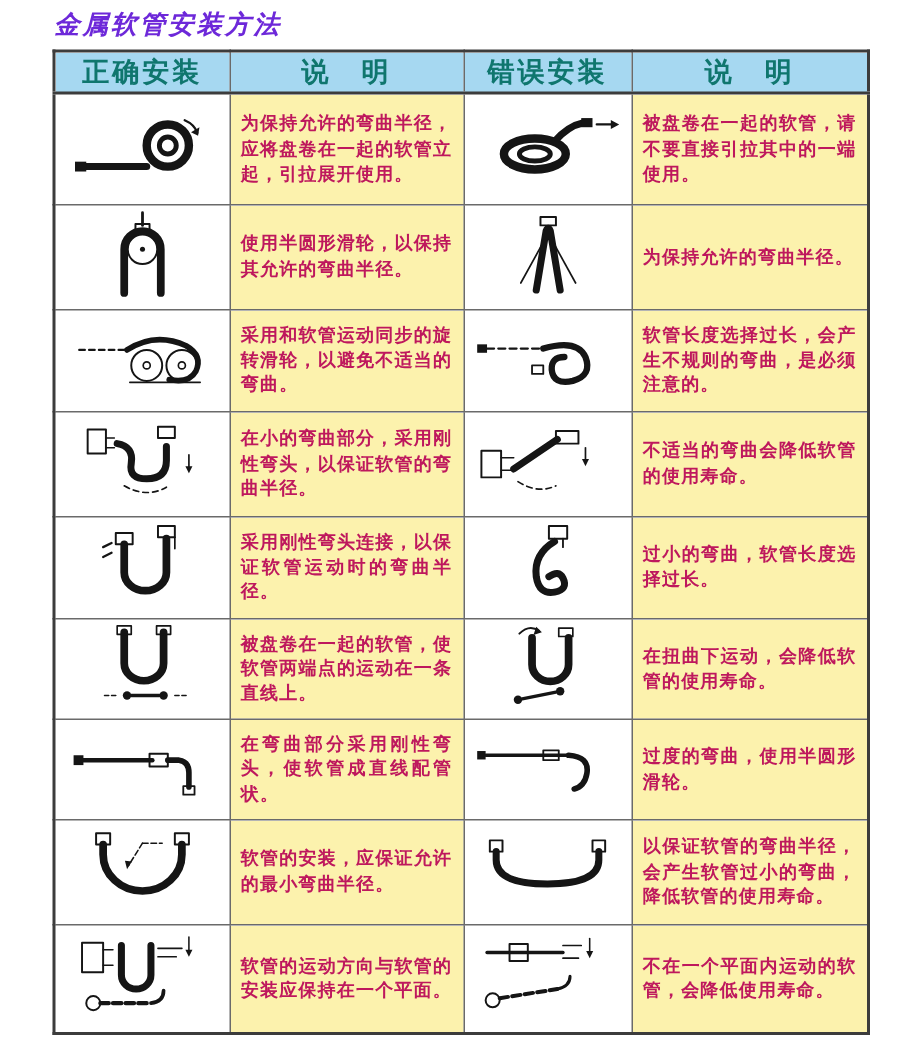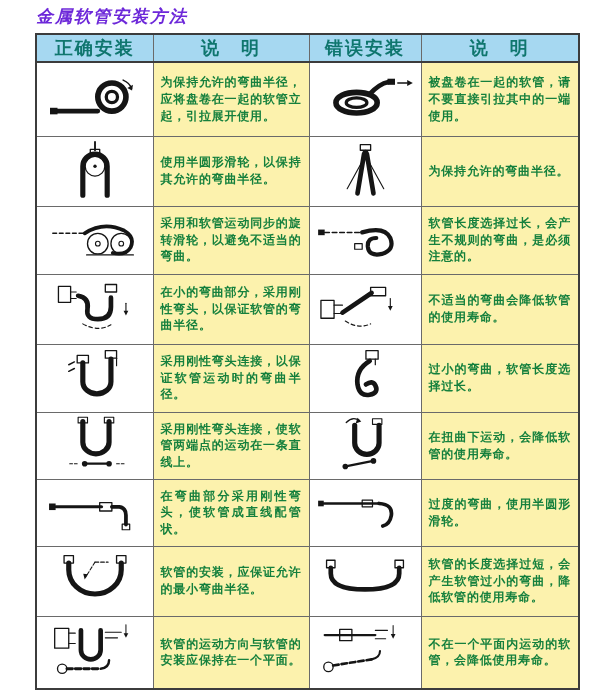--- a/index.html
+++ b/index.html
@@ -22,21 +22,21 @@
   th,td{border:1px solid var(--border);overflow:hidden;}
   th{
     background:var(--header-bg);
     height:20px;
     font-size:18px;font-weight:bold;color:#0f766e;
     letter-spacing:2px;text-align:center;
     border-bottom:2px solid var(--outer);
   }
   td.desc-cell{
     background:var(--desc-bg);
-    font-size:12px;line-height:1.38;font-weight:bold;color:#15803d;
+    font-size:12px;line-height:1.38;font-weight:bold;color:#be185d;
     letter-spacing:0.8px;text-align:justify;
     padding:3px 7px;vertical-align:middle;
   }
   td.img-cell{background:#ffffff;text-align:center;vertical-align:middle;padding:1px;}
   .illus{display:inline-block;line-height:0;}
 </style>
 </head>
 <body style="--header-bg: #a6d8f1; --desc-bg: #fcf2ad; --border: #6a6a6a; --outer: #3c3c3c;">
 
 <div class="page">
@@ -155,21 +155,21 @@
         <tr style="height: 64px;">
     <td class="img-cell"><span class="illus"><svg viewBox="0 0 110 64" width="104" height="60" fill="none" stroke="#151515" stroke-linecap="round" stroke-linejoin="round">
                 <path d="M42 8 V30 a14 12.5 0 0 0 28 0 V8" stroke-width="5.5"></path>
                 <rect x="37" y="3.5" width="10" height="6" stroke-width="1.2"></rect>
                 <rect x="65" y="3.5" width="10" height="6" stroke-width="1.2"></rect>
                 <circle cx="44" cy="53" r="3" fill="#151515" stroke="none"></circle>
                 <circle cx="70" cy="53" r="3" fill="#151515" stroke="none"></circle>
                 <path d="M47 53 H67" stroke-width="2.4"></path>
                 <path d="M28 53 h8 M78 53 h8" stroke-width="1.1" stroke-dasharray="3 2"></path>
               </svg></span></td>
-    <td class="desc-cell">采用刚性弯头连接，使软管两端点的运动在一条直线上。</td>
+    <td class="desc-cell">被盘卷在一起的软管，使软管两端点的运动在一条直线上。</td>
     <td class="img-cell"><span class="illus"><svg viewBox="0 0 110 64" width="104" height="60" fill="none" stroke="#151515" stroke-linecap="round" stroke-linejoin="round">
                 <path d="M44 12 V31 a13 12 0 0 0 26 0 V12" stroke-width="5.5"></path>
                 <path d="M35 9 q7 -7 14 -2" stroke-width="1.4"></path>
                 <path d="M47 4 l4 4 -6 2 z" fill="#151515" stroke="none"></path>
                 <rect x="63" y="5" width="10" height="6" stroke-width="1.2"></rect>
                 <circle cx="34" cy="56" r="3" fill="#151515" stroke="none"></circle>
                 <circle cx="64" cy="50" r="3" fill="#151515" stroke="none"></circle>
                 <path d="M37 55.4 L61 50.6" stroke-width="2.4"></path>
               </svg></span></td>
     <td class="desc-cell">在扭曲下运动，会降低软管的使用寿命。</td>
@@ -199,21 +199,21 @@
                 <path d="M55 14 L45 30" stroke-width="1.1" stroke-dasharray="4 2"></path>
                 <path d="M47.5 27 l-3.5 5.5 -1.5 -6 z" fill="#151515" stroke="none"></path>
                 <path d="M55 14 h14" stroke-width="1.1" stroke-dasharray="4 2"></path>
               </svg></span></td>
     <td class="desc-cell">软管的安装，应保证允许的最小弯曲半径。</td>
     <td class="img-cell"><span class="illus"><svg viewBox="0 0 110 64" width="104" height="60" fill="none" stroke="#151515" stroke-linecap="round" stroke-linejoin="round">
                 <rect x="14" y="12" width="9" height="8" stroke-width="1.4"></rect>
                 <rect x="87" y="12" width="9" height="8" stroke-width="1.4"></rect>
                 <path d="M18.5 20 v6 q0 17 36.5 17 q36.5 0 36.5 -17 v-6" stroke-width="5"></path>
               </svg></span></td>
-    <td class="desc-cell">软管的长度选择过短，会产生软管过小的弯曲，降低软管的使用寿命。</td>
+    <td class="desc-cell">以保证软管的弯曲半径，会产生软管过小的弯曲，降低软管的使用寿命。</td>
   </tr>
         <tr style="height: 73px;">
     <td class="img-cell"><span class="illus"><svg viewBox="0 0 110 64" width="104" height="60" fill="none" stroke="#151515" stroke-linecap="round" stroke-linejoin="round">
                 <rect x="12" y="9" width="15" height="21" stroke-width="1.4"></rect>
                 <path d="M27 14 h7 M27 25 h7" stroke-width="1.1"></path>
                 <path d="M40 11 V32 a10.5 10 0 0 0 21 0 V11" stroke-width="5"></path>
                 <path d="M66 13 h17 M66 19 h13" stroke-width="1.2"></path>
                 <path d="M88 5 v11" stroke-width="1.1"></path>
                 <path d="M85.5 14 l2.5 5 2.5 -5 z" fill="#151515" stroke="none"></path>
                 <circle cx="20" cy="52" r="5" stroke-width="1.4"></circle>

